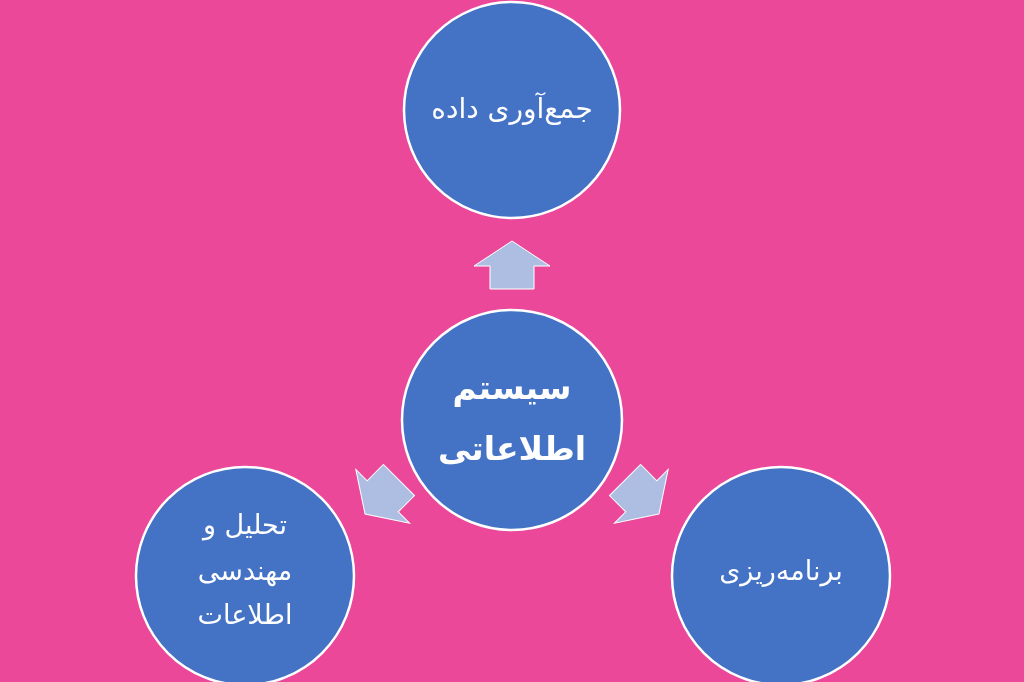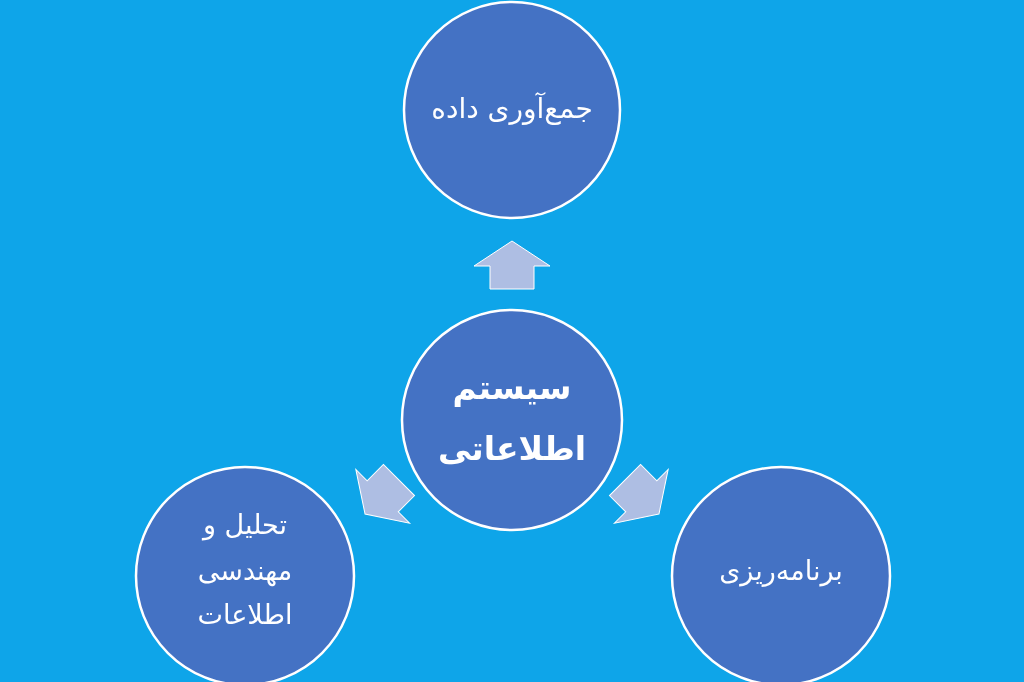--- a/index.html
+++ b/index.html
@@ -6,21 +6,21 @@
     margin: 0;
     padding: 0;
   }
   body {
     font-family: "DejaVu Sans", sans-serif;
   }
   .canvas {
     position: relative;
     width: 1024px;
     height: 682px;
-    background: #0ea5e9;
+    background: #ec4899;
     overflow: hidden;
   }
   svg text {
     fill: #FFFFFF;
     text-anchor: middle;
     font-family: "DejaVu Sans", sans-serif;
     direction: rtl;
   }
   .node-label      { font-size: 27px; }
   .node-label-top  { font-size: 28px; }

